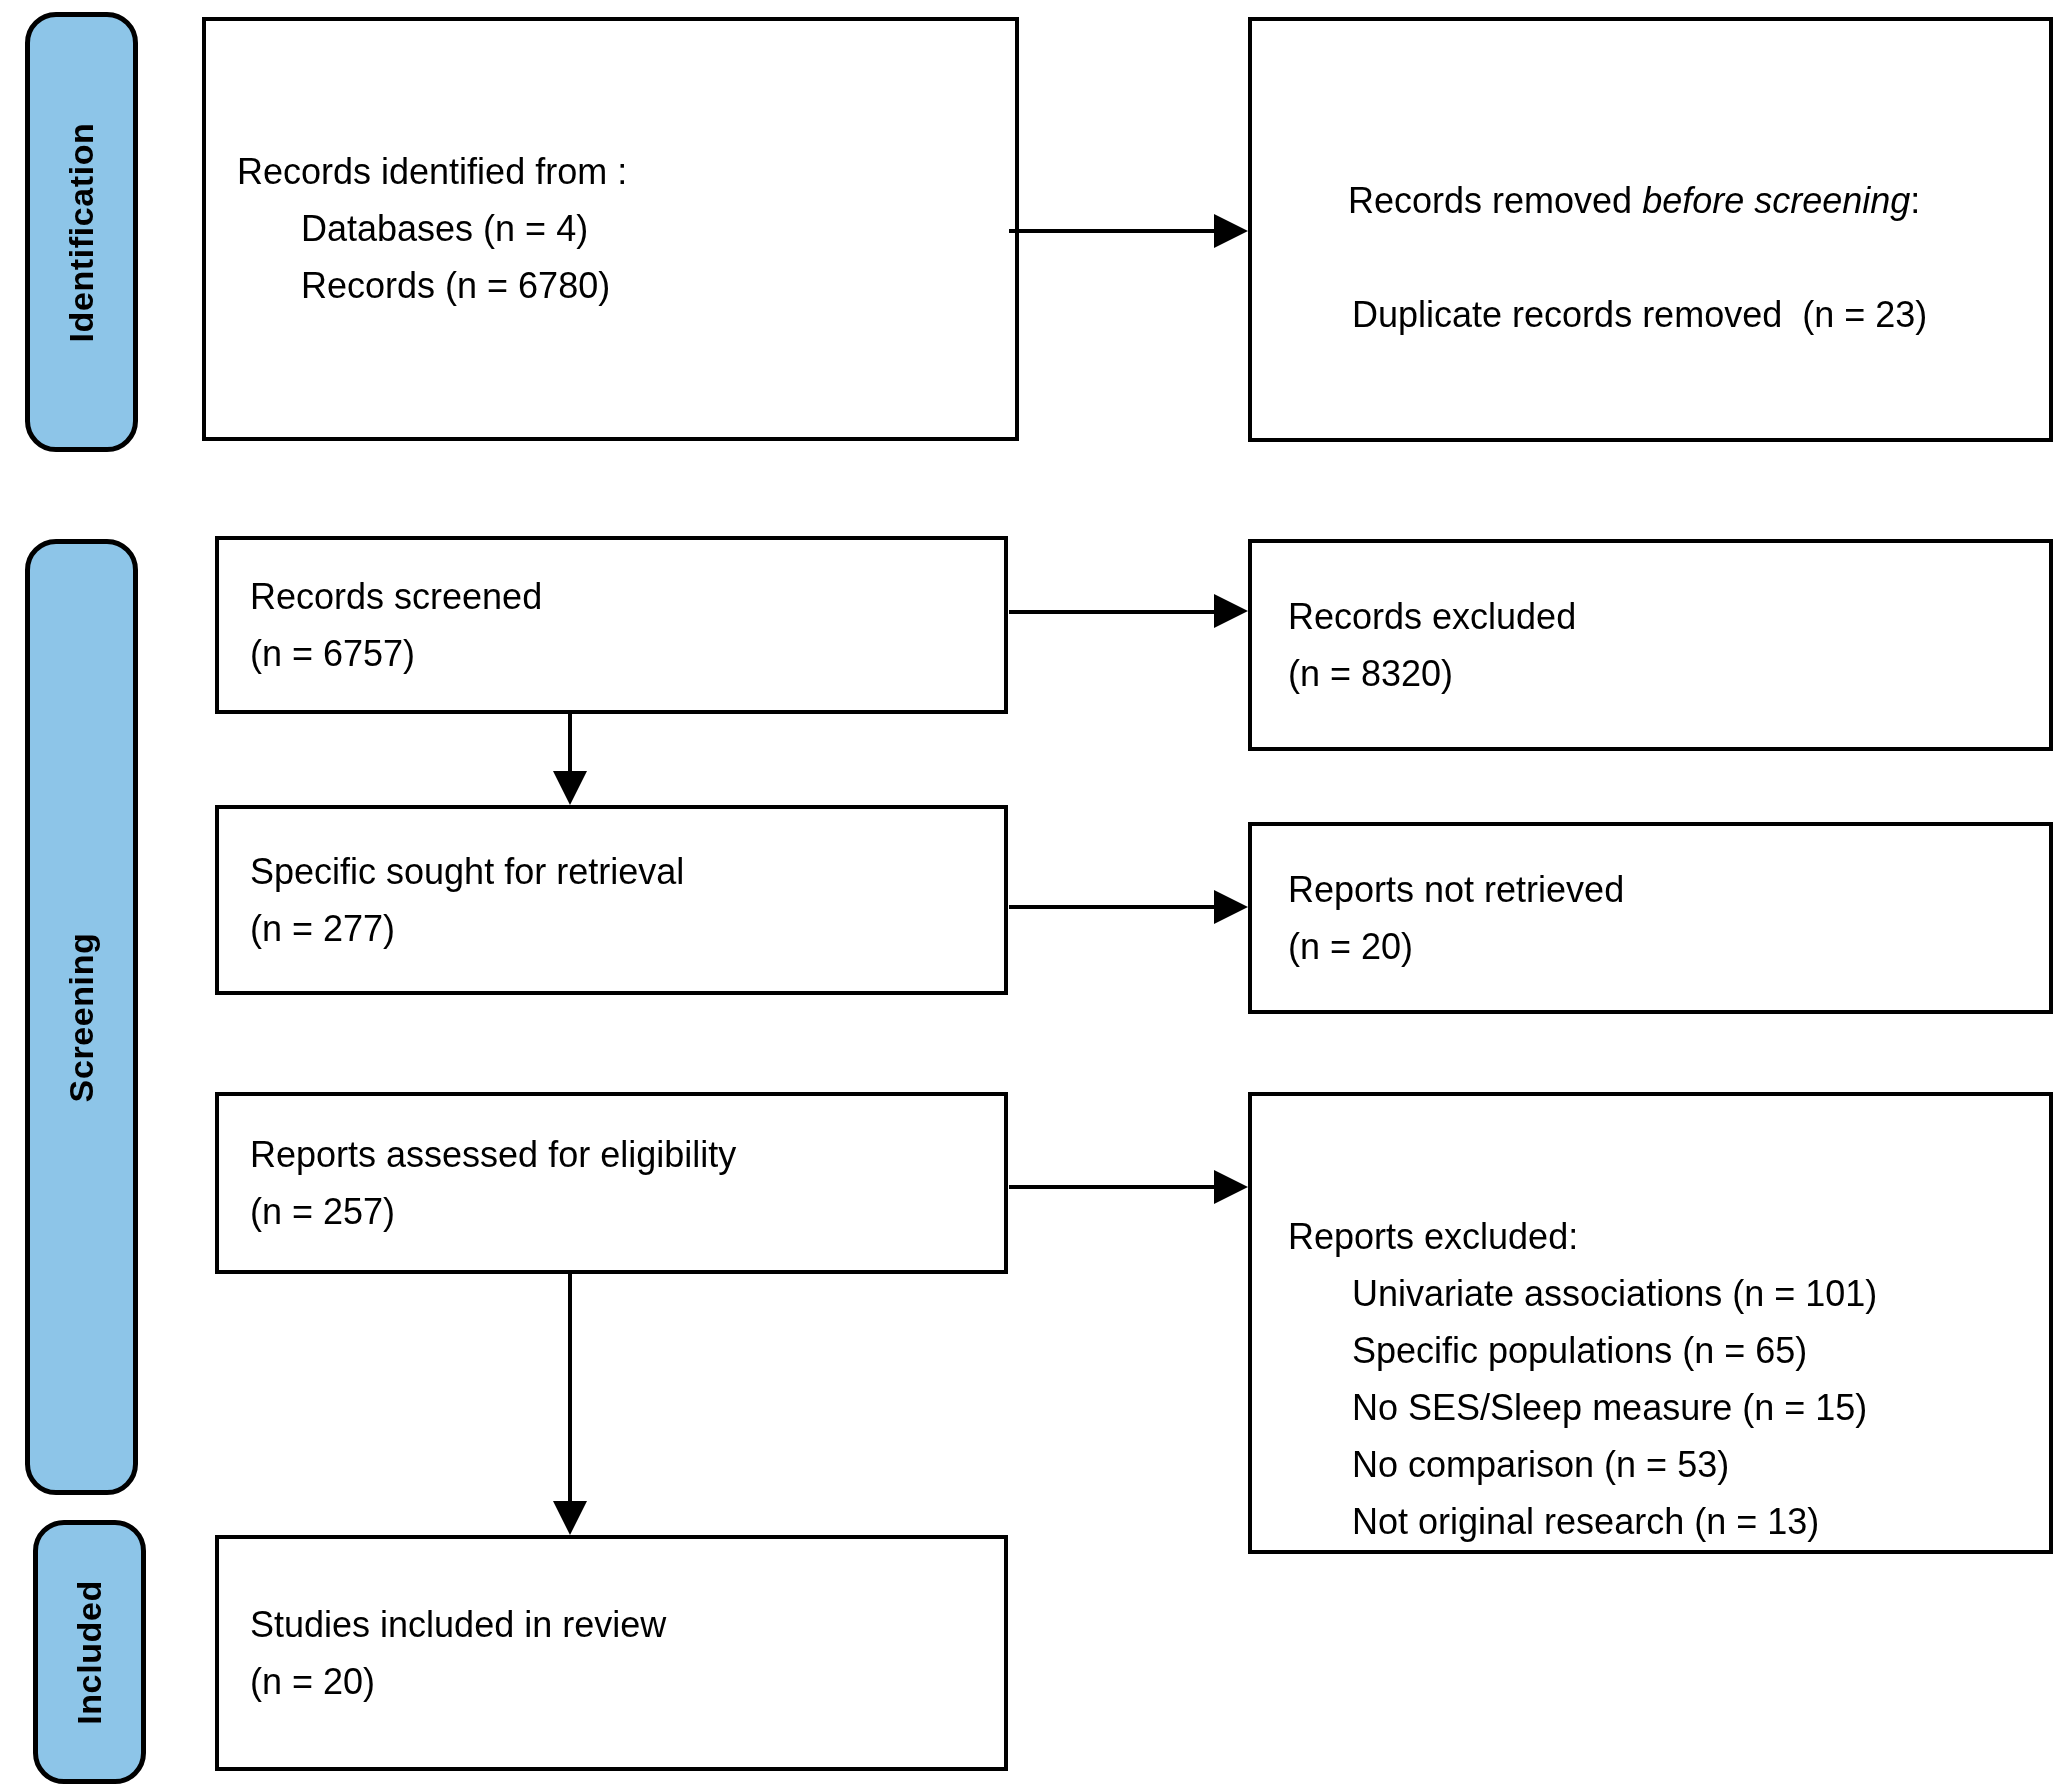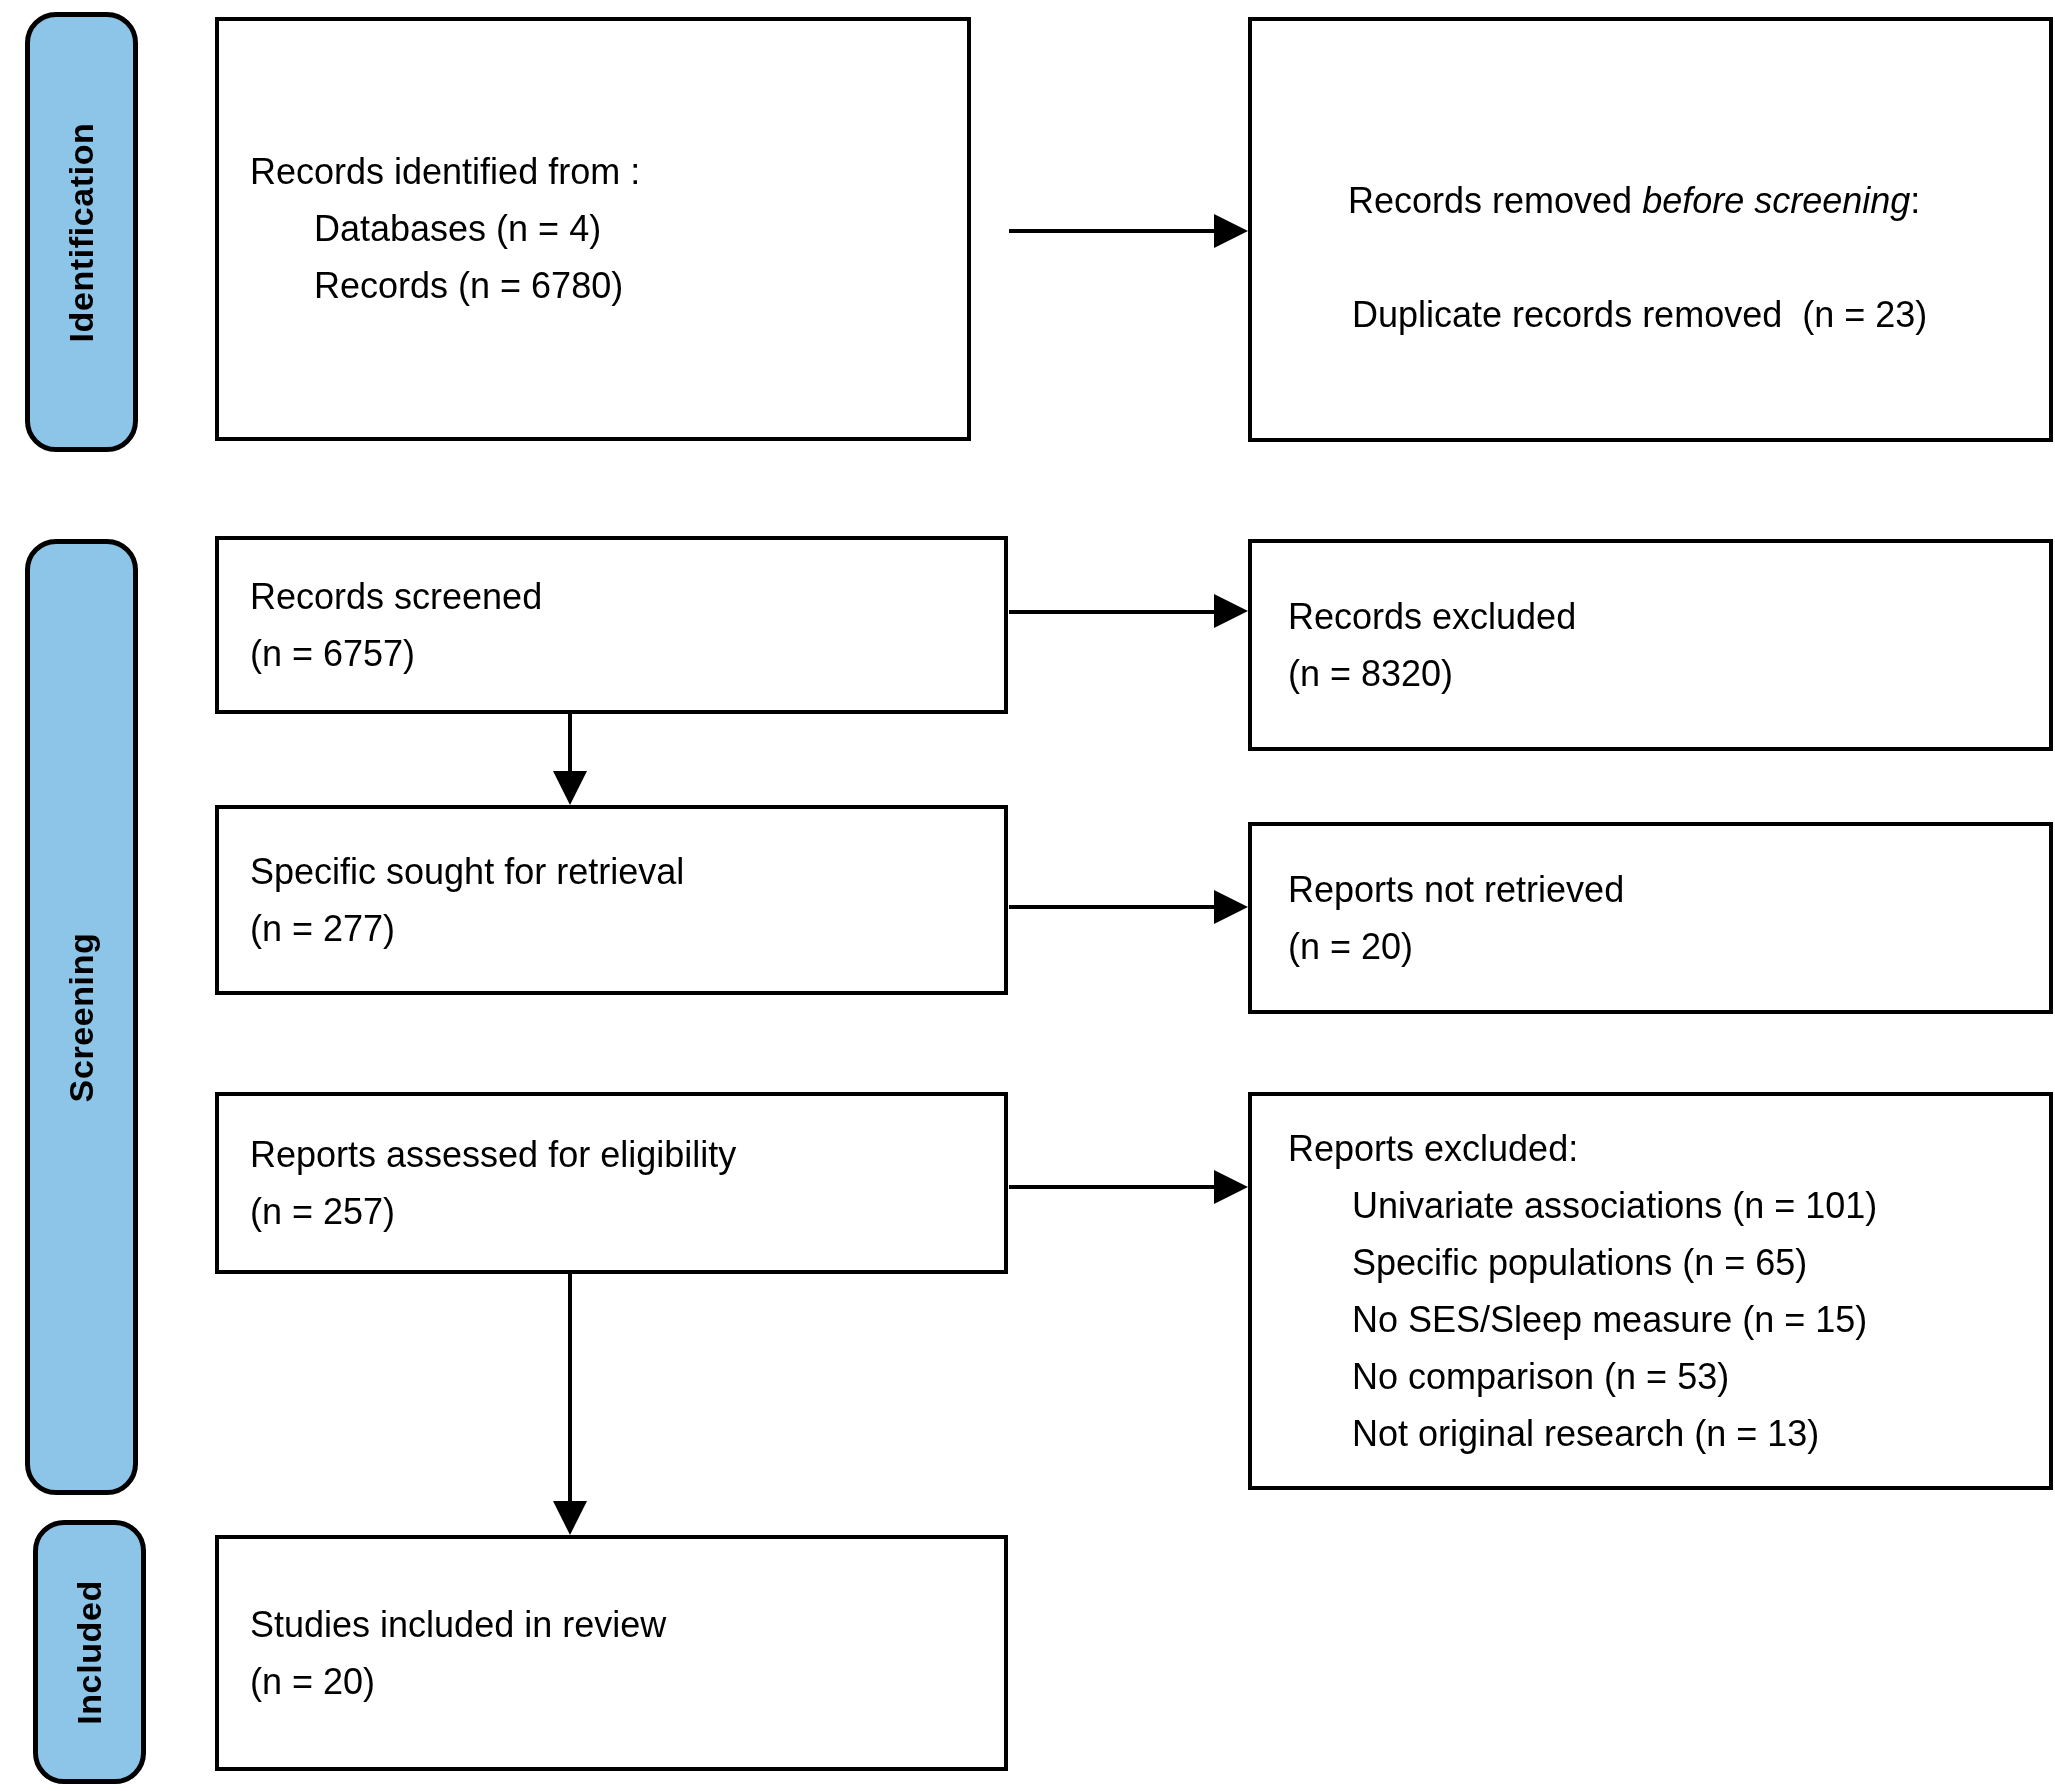--- a/index.html
+++ b/index.html
@@ -90,21 +90,21 @@
   </div>
 
   <div class="tab" style="left:25px; top:539px; width:113px; height:956px;">
     <span class="tab-label">Screening</span>
   </div>
 
   <div class="tab" style="left:33px; top:1520px; width:113px; height:264px;">
     <span class="tab-label">Included</span>
   </div>
 
-  <div class="box" style="left:215px; top:16.6px; width:756px; height:424px;">
+  <div class="box" style="left:202px; top:16.6px; width:817px; height:424px;">
     <div class="ln">Records identified from :</div>
     <div class="ln ind">Databases (n = 4)</div>
     <div class="ln ind">Records (n = 6780)</div>
   </div>
 
   <div class="box r" style="left:1248px; top:16.6px; width:805px; height:425px;">
     <div class="ln">
       <span>Records removed </span><span class="it">before screening</span><span>:</span>
     </div>
     <div class="ln ind">Duplicate records removed  (n = 23)</div>
@@ -140,21 +140,21 @@
   </div>
 
   <div class="shaft-h" style="left:1009px; top:905px; width:206px;"></div>
   <div class="head-r" style="left:1214px; top:890px;"></div>
 
   <div class="box" style="left:215px; top:1092px; width:793px; height:182px;">
     <div class="ln">Reports assessed for eligibility</div>
     <div class="ln">(n = 257)</div>
   </div>
 
-  <div class="box r" style="left:1248px; top:1092px; width:805px; height:398px;">
+  <div class="box r" style="left:1248px; top:1092px; width:805px; height:462px;justify-content:flex-end;">
     <div class="ln">Reports excluded:</div>
     <div class="ln ind">Univariate associations (n = 101)</div>
     <div class="ln ind">Specific populations (n = 65)</div>
     <div class="ln ind">No SES/Sleep measure (n = 15)</div>
     <div class="ln ind">No comparison (n = 53)</div>
     <div class="ln ind">Not original research (n = 13)</div>
   </div>
 
   <div class="shaft-h" style="left:1009px; top:1185px; width:206px;"></div>
   <div class="head-r" style="left:1214px; top:1170px;"></div>

